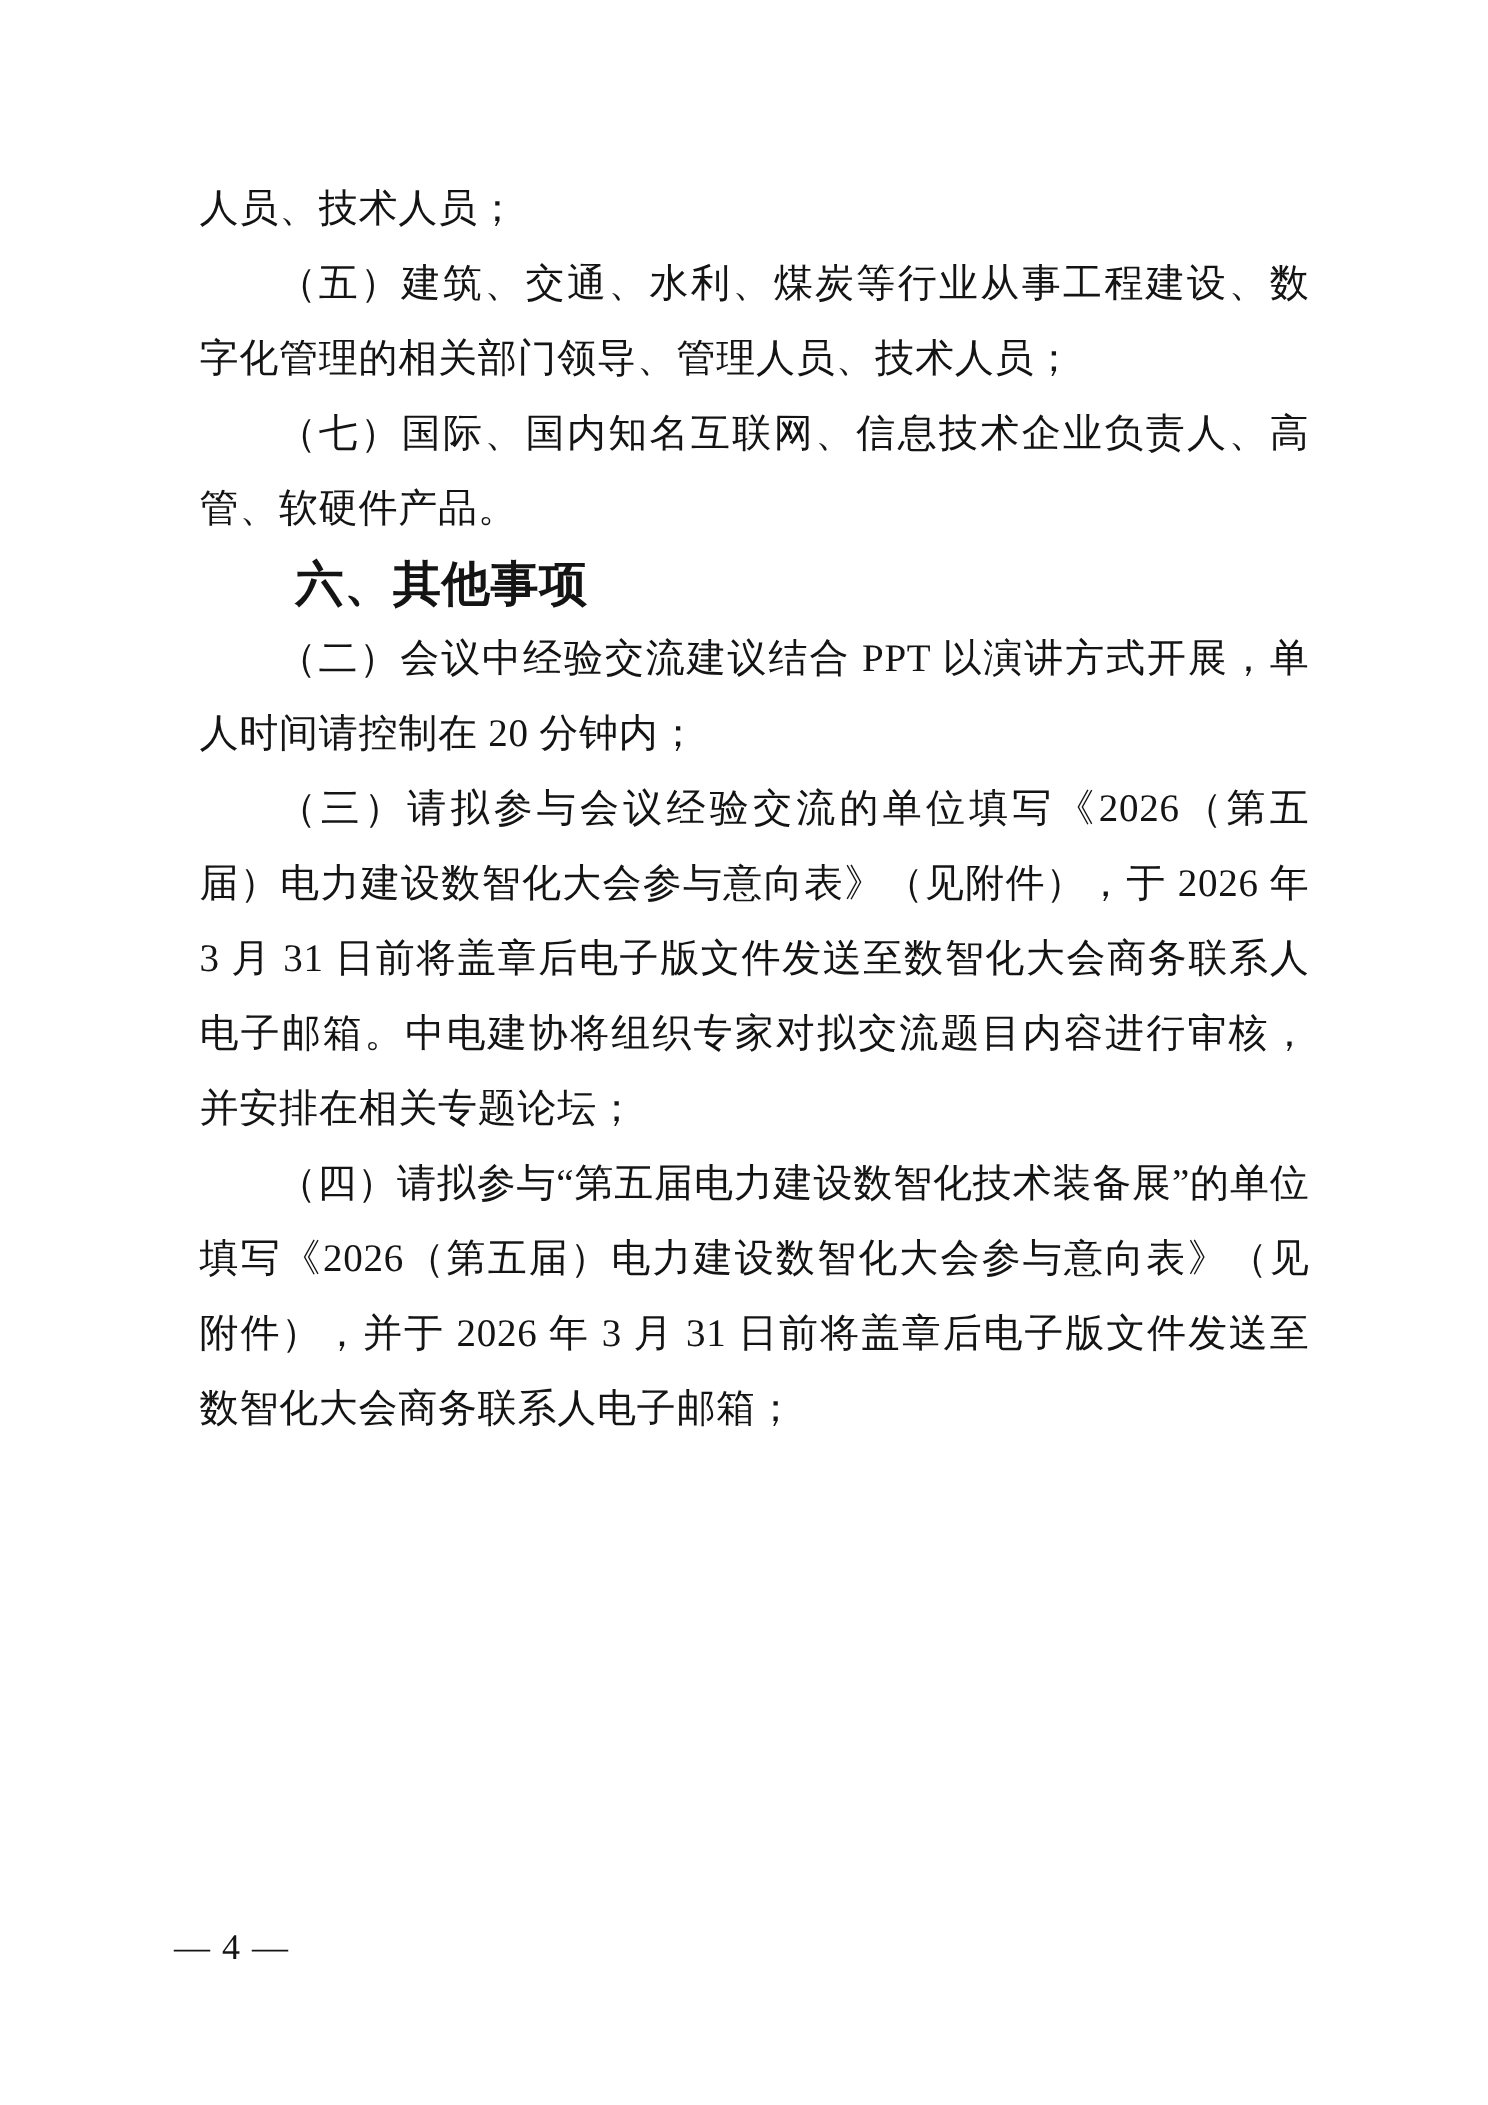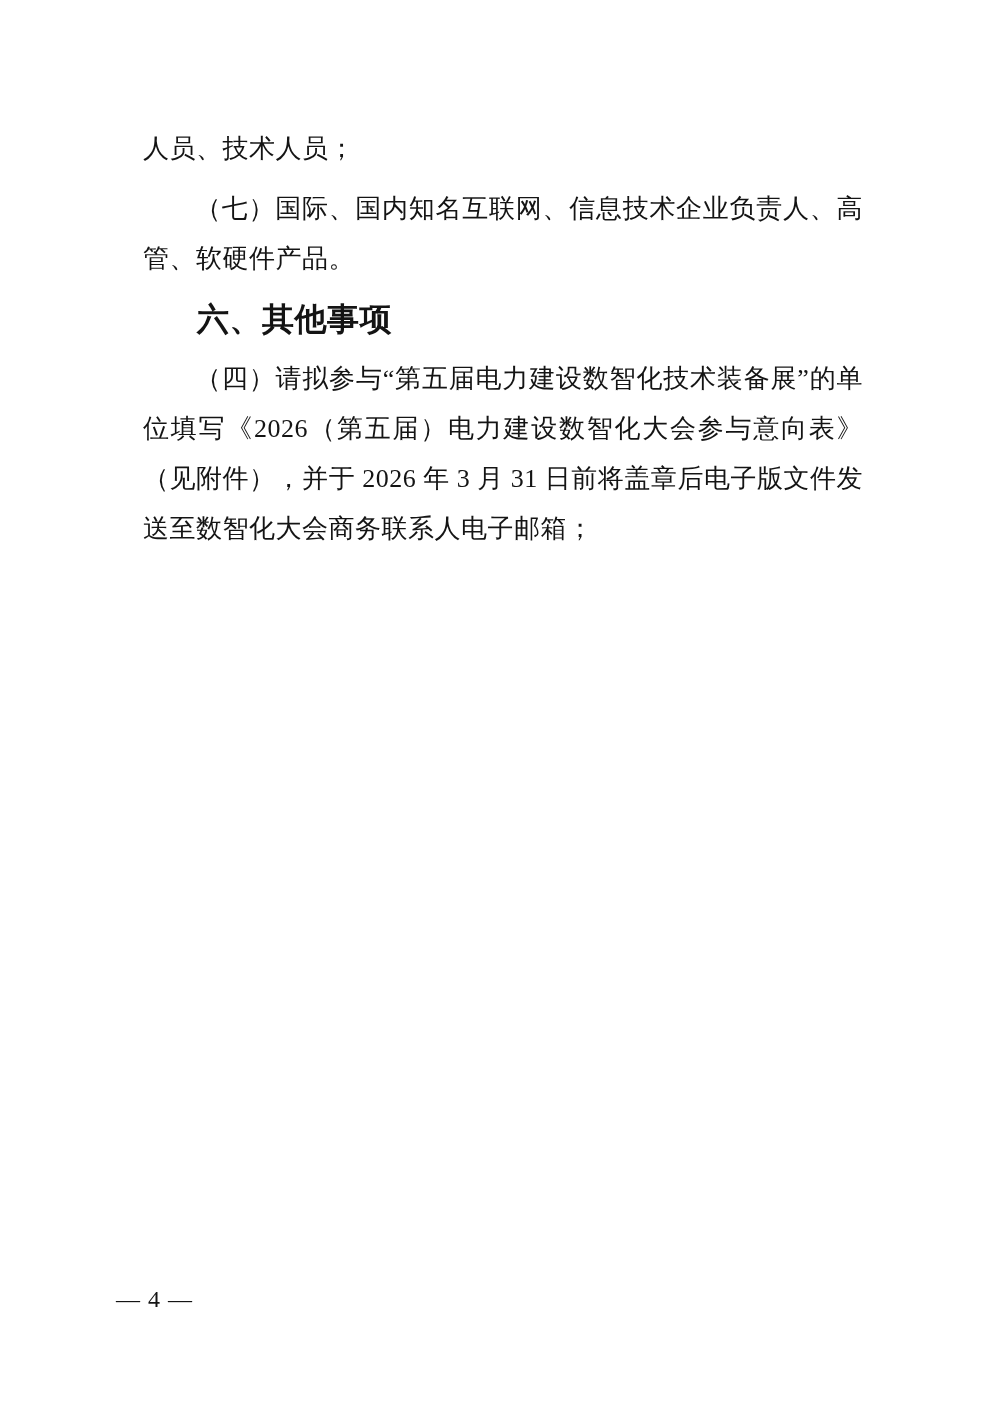--- a/index.html
+++ b/index.html
@@ -20,21 +20,21 @@
     position: absolute;
     left: 133px;
     top: 114px;
     width: 740px;
     font-size: 26px;
     line-height: 50px;
     text-align: justify;
     letter-spacing: 0.5px;
   }
   .para {
-    margin: 10px;
+    margin: 0;
     padding: 0;
     text-indent: 2em;
   }
   .para.continuation {
     text-indent: 0;
   }
   .section-heading {
     margin: 0;
     padding: 0;
     text-indent: 2em;
@@ -52,18 +52,21 @@
     letter-spacing: 1px;
     color: #141414;
   }
 </style>
 </head>
 <body>
 
 <div class="page">
   <div class="content">
     <p class="para continuation">人员、技术人员；</p>
+    <p class="para">（五）建筑、交通、水利、煤炭等行业从事工程建设、数字化管理的相关部门领导、管理人员、技术人员；</p>
     <p class="para">（七）国际、国内知名互联网、信息技术企业负责人、高管、软硬件产品。</p>
     <h2 class="section-heading">六、其他事项</h2>
+    <p class="para">（二）会议中经验交流建议结合 PPT 以演讲方式开展，单人时间请控制在 20 分钟内；</p>
+    <p class="para">（三）请拟参与会议经验交流的单位填写《2026（第五届）电力建设数智化大会参与意向表》（见附件），于 2026 年 3 月 31 日前将盖章后电子版文件发送至数智化大会商务联系人电子邮箱。中电建协将组织专家对拟交流题目内容进行审核，并安排在相关专题论坛；</p>
     <p class="para">（四）请拟参与“第五届电力建设数智化技术装备展”的单位填写《2026（第五届）电力建设数智化大会参与意向表》（见附件），并于 2026 年 3 月 31 日前将盖章后电子版文件发送至数智化大会商务联系人电子邮箱；</p>
   </div>
   <div class="footer">— 4 —</div>
 </div>
 
 </body></html>

